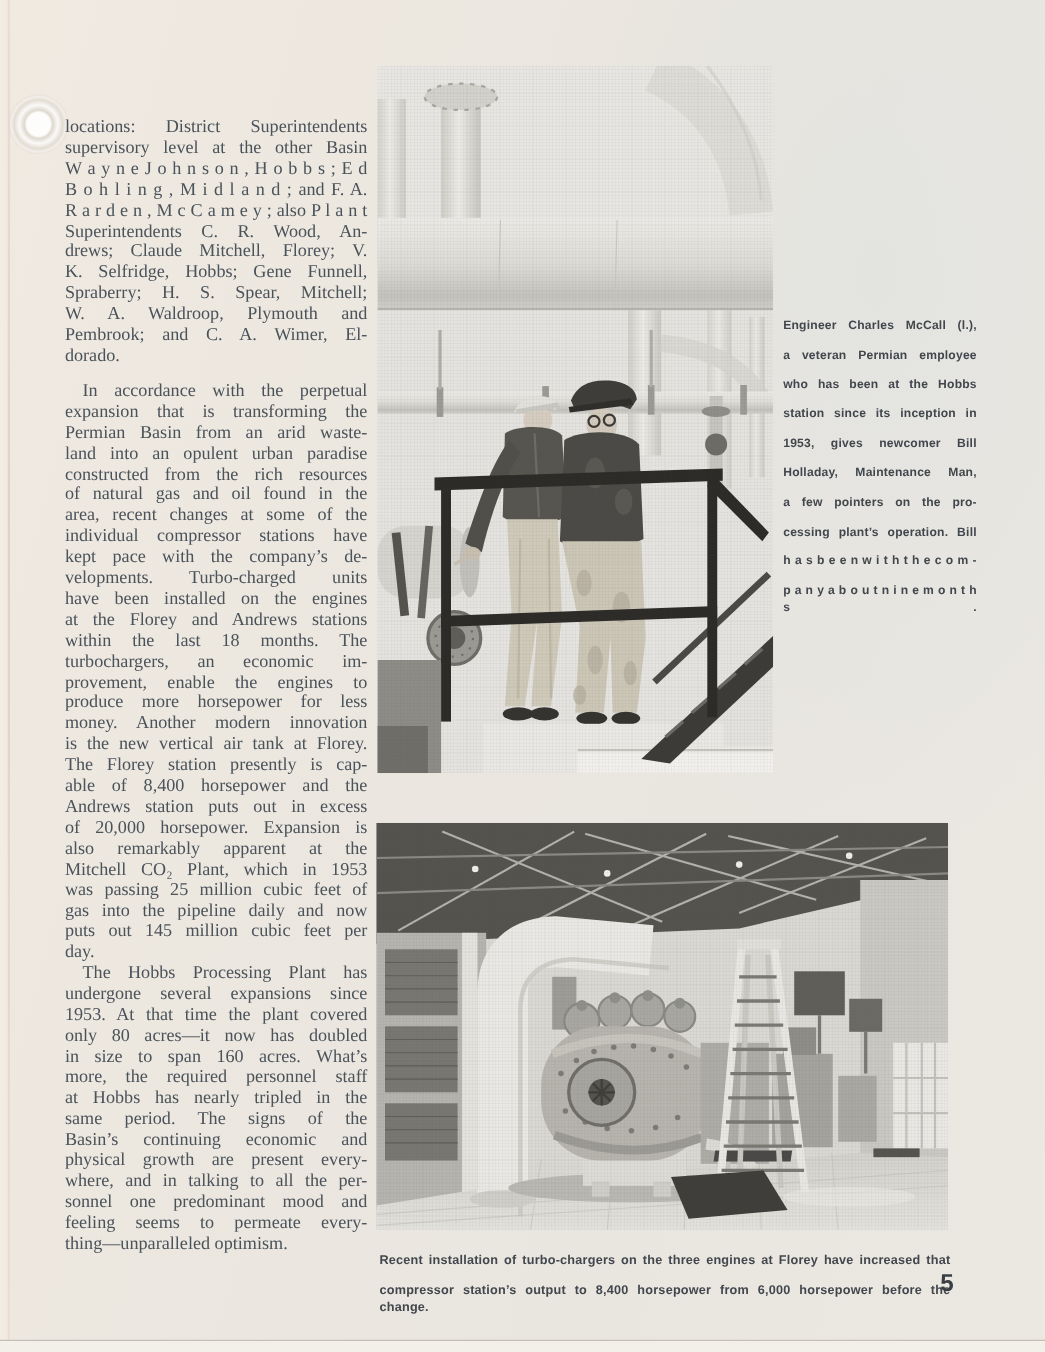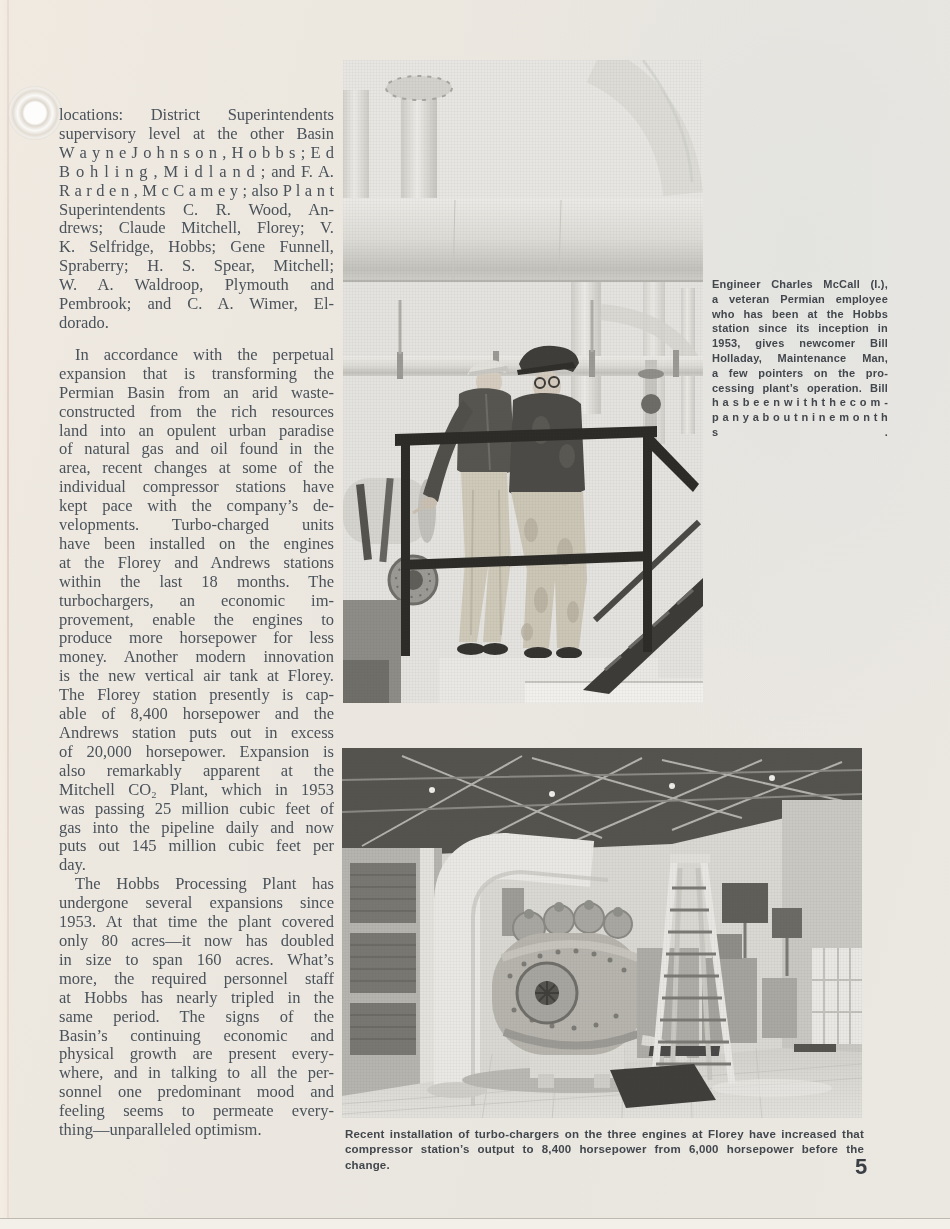--- a/index.html
+++ b/index.html
@@ -26,21 +26,21 @@
   .para.indent .line:first-child{text-indent:16px;}
   .para.gap{margin-top:13px;}
   .photo{position:absolute;overflow:hidden;}
   .photo svg{display:block;}
   .photo-top{left:343px;top:60px;width:360px;height:643px;}
   .photo-bottom{left:342px;top:748px;width:520px;height:370px;}
   .halftone{position:absolute;left:0;top:0;width:100%;height:100%;pointer-events:none;
     background-image:repeating-linear-gradient(0deg,rgba(70,70,65,.035) 0 1px,transparent 1px 3px),
                      repeating-linear-gradient(90deg,rgba(70,70,65,.035) 0 1px,transparent 1px 3px);}
   .caption{font-family:"Liberation Sans",sans-serif;font-weight:700;color:#42474d;}
-  .caption .line{text-align:justify;text-align-last:justify;}
+  .caption .line{text-align:justify;text-align-last:justify;margin-top:12px;}
   .caption-side{position:absolute;left:712px;top:277px;width:176px;
     font-size:11px;line-height:14.8px;letter-spacing:.2px;}
   .caption-bottom{position:absolute;left:345px;top:1127px;width:519px;
     font-size:11.5px;line-height:15.4px;letter-spacing:.2px;}
   .page-number{position:absolute;left:846px;top:1154px;width:30px;
     font-family:"Liberation Sans",sans-serif;font-weight:700;font-size:22px;color:#3a3f45;
     text-align:center;}
 </style>
 </head>
 <body>
@@ -63,22 +63,22 @@
       <div class="line">K. Selfridge, Hobbs; Gene Funnell,</div>
       <div class="line">Spraberry; H. S. Spear, Mitchell;</div>
       <div class="line">W. A. Waldroop, Plymouth and</div>
       <div class="line">Pembrook; and C. A. Wimer, El-</div>
       <div class="line">dorado.</div>
   </div>
   <div class="para indent gap">
     <div class="line">In accordance with the perpetual</div>
       <div class="line">expansion that is transforming the</div>
       <div class="line">Permian Basin from an arid waste-</div>
+      <div class="line">land into an opulent urban paradise</div>
       <div class="line">constructed from the rich resources</div>
-      <div class="line">land into an opulent urban paradise</div>
       <div class="line">of natural gas and oil found in the</div>
       <div class="line">area, recent changes at some of the</div>
       <div class="line">individual compressor stations have</div>
       <div class="line">kept pace with the company’s de-</div>
       <div class="line">velopments.  Turbo-charged units</div>
       <div class="line">have been installed on the engines</div>
       <div class="line">at the Florey and Andrews stations</div>
       <div class="line">within the last 18 months.  The</div>
       <div class="line">turbochargers, an economic im-</div>
       <div class="line">provement, enable the engines to</div>

